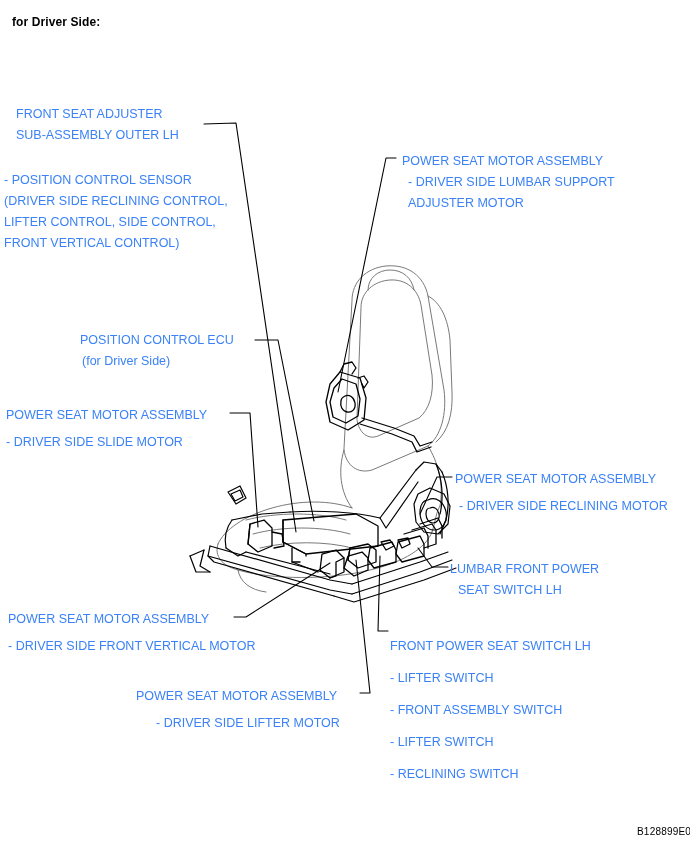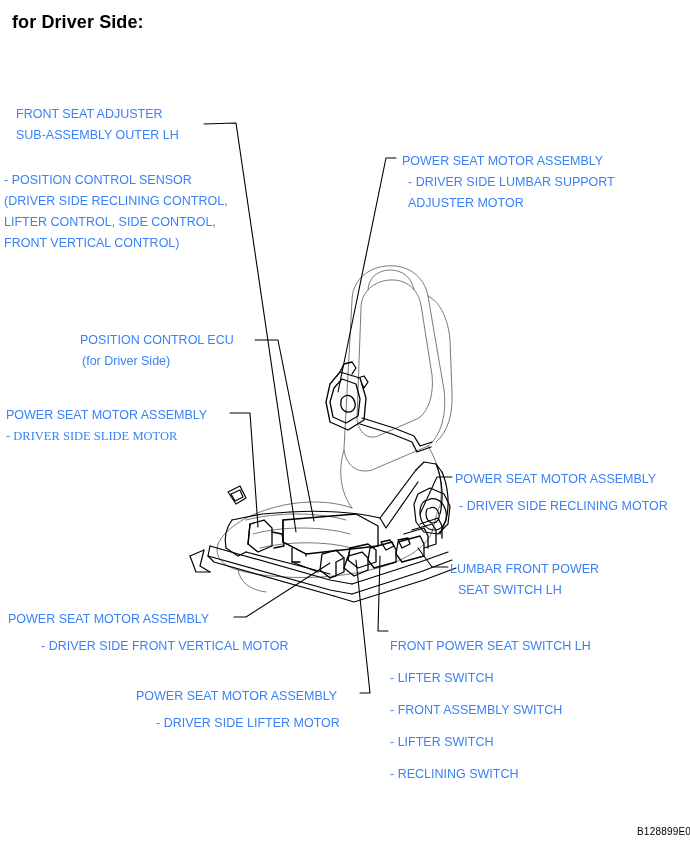--- a/index.html
+++ b/index.html
@@ -18,21 +18,21 @@
   .lbl {
     position: absolute;
     color: #000000;
     font-size: 12.5px;
     line-height: 16px;
     white-space: nowrap;
     letter-spacing: 0.1px;
   }
   .lbl.bold {
     font-weight: bold;
-    font-size: 18px;
+    font-size: 12px;
   }
   .lbl.code {
     font-size: 10px;
     font-weight: normal;
     letter-spacing: 0.2px;
   }
   .block {
     position: absolute;
     color: #3b82f6;
     font-size: 12.5px;
@@ -212,21 +212,21 @@
     <span class="ln" style="padding-left:6px;">ADJUSTER MOTOR</span>
   </div>
 
   <div class="block" style="left:80px; top:330px;">
     <span class="ln">POSITION CONTROL ECU</span>
     <span class="ln" style="padding-left:2px;">(for Driver Side)</span>
   </div>
 
   <div class="block" style="left:6px; top:405px;">
     <span class="ln">POWER SEAT MOTOR ASSEMBLY</span>
-    <span class="ln" style="font-family:Liberation Serif, serif;">- DRIVER SIDE SLIDE MOTOR</span>
+    <span class="ln" style="margin-top:6px;">- DRIVER SIDE SLIDE MOTOR</span>
   </div>
 
   <div class="block" style="left:455px; top:469px;">
     <span class="ln">POWER SEAT MOTOR ASSEMBLY</span>
     <span class="ln" style="margin-top:6px; padding-left:4px;">- DRIVER SIDE RECLINING MOTOR</span>
   </div>
 
   <div class="block" style="left:450px; top:559px;">
     <span class="ln">LUMBAR FRONT POWER</span>
     <span class="ln" style="padding-left:8px;">SEAT SWITCH LH</span>
@@ -235,21 +235,21 @@
   <div class="block" style="left:390px; top:630px; line-height:32px;">
     <span class="ln">FRONT POWER SEAT SWITCH LH</span>
     <span class="ln">- LIFTER SWITCH</span>
     <span class="ln">- FRONT ASSEMBLY SWITCH</span>
     <span class="ln">- LIFTER SWITCH</span>
     <span class="ln">- RECLINING SWITCH</span>
   </div>
 
   <div class="block" style="left:8px; top:609px;">
     <span class="ln">POWER SEAT MOTOR ASSEMBLY</span>
-    <span class="ln" style="margin-top:6px;margin-left:33px;">- DRIVER SIDE FRONT VERTICAL MOTOR</span>
+    <span class="ln" style="margin-top:6px;">- DRIVER SIDE FRONT VERTICAL MOTOR</span>
   </div>
 
   <div class="block" style="left:136px; top:686px;">
     <span class="ln">POWER SEAT MOTOR ASSEMBLY</span>
     <span class="ln" style="margin-top:6px; padding-left:20px;">- DRIVER SIDE LIFTER MOTOR</span>
   </div>
 
   <div class="lbl code" style="left:637px; top:824px;">B128899E01</div>
 
 </div>

